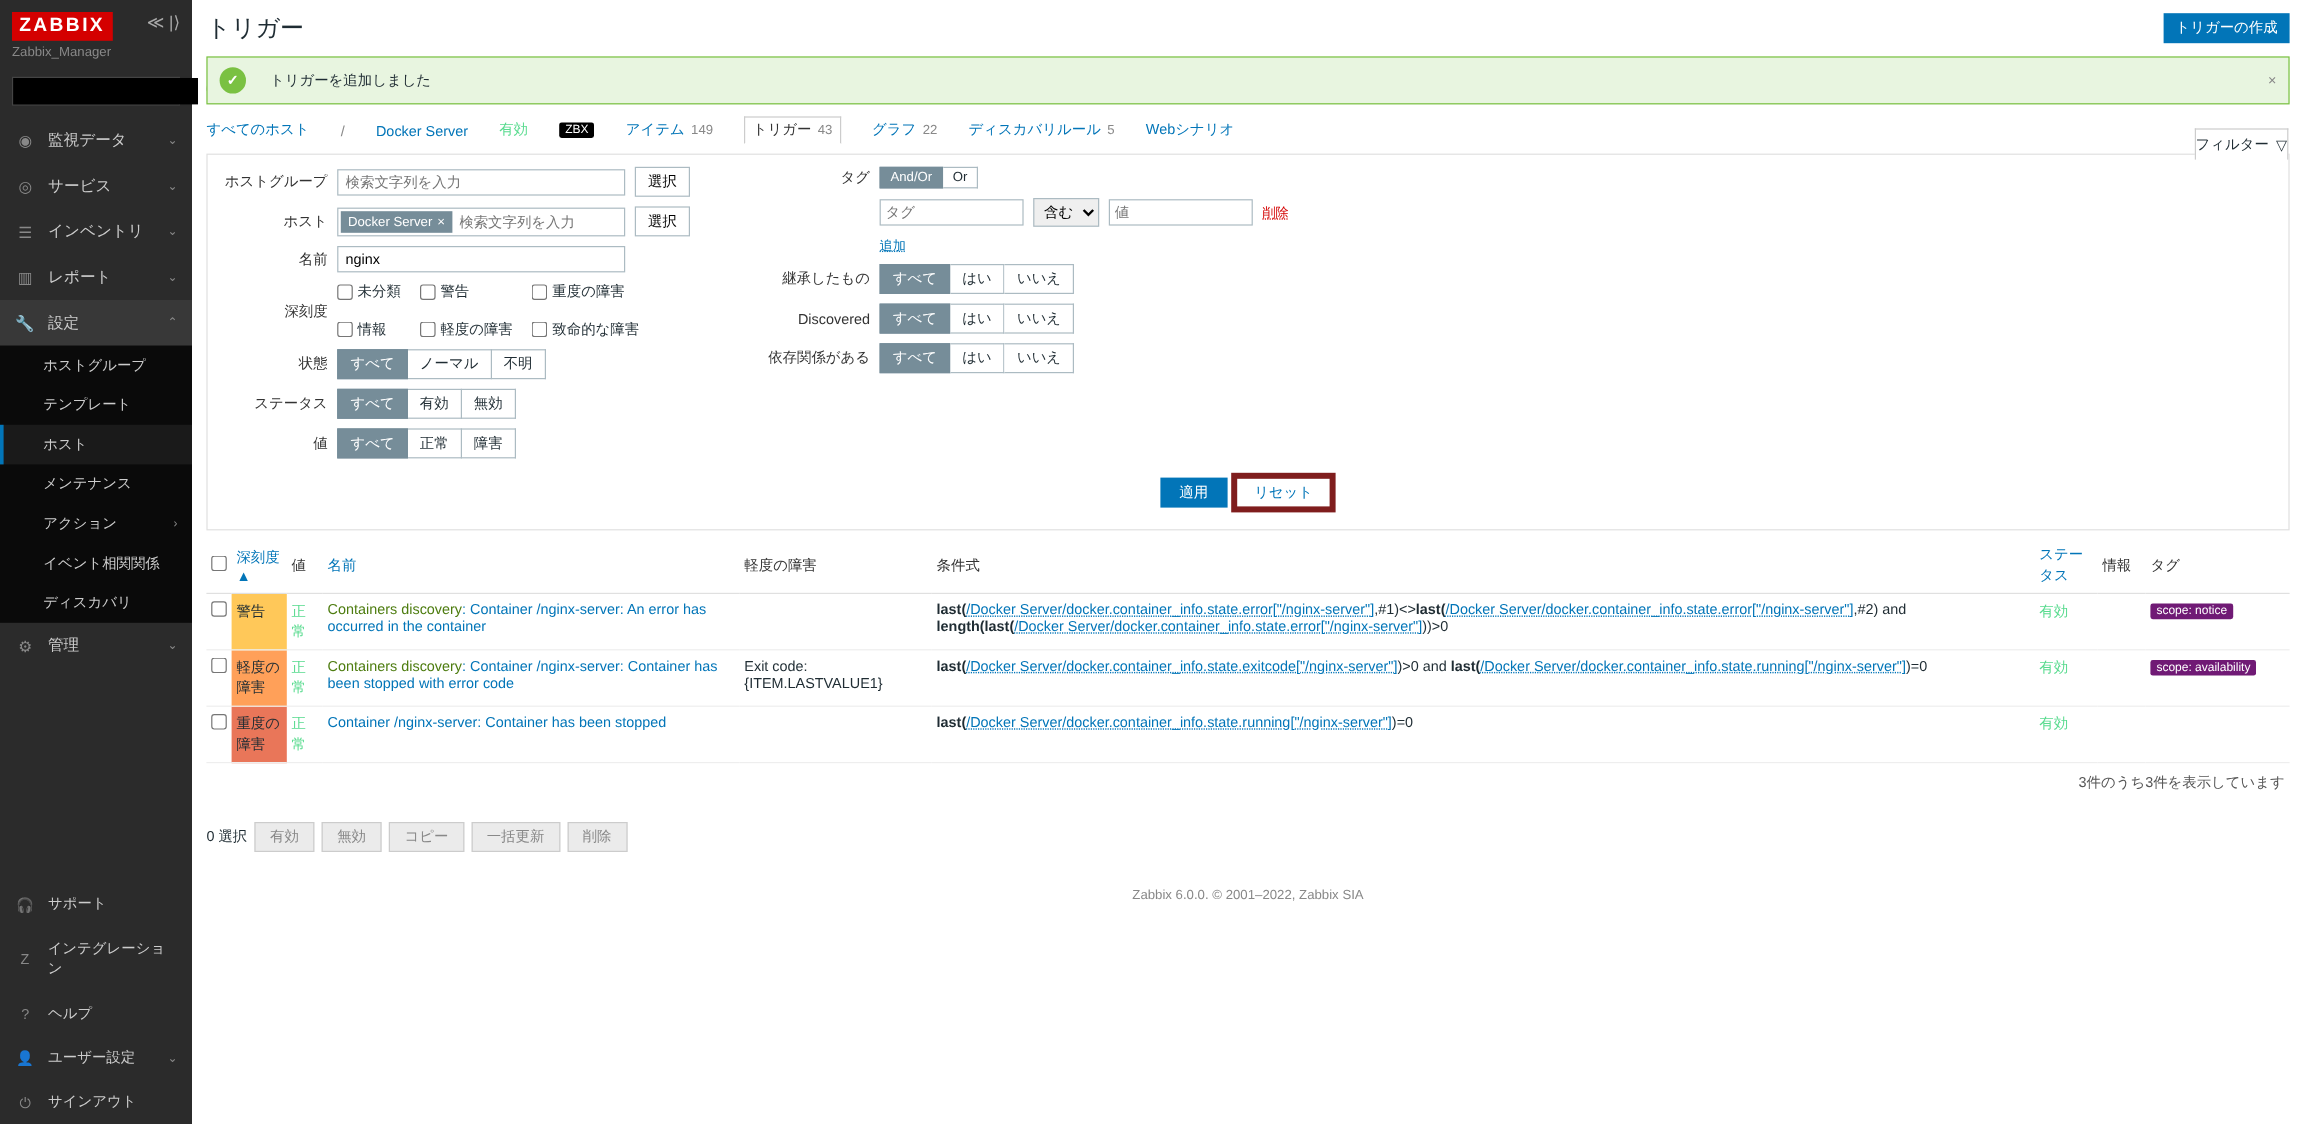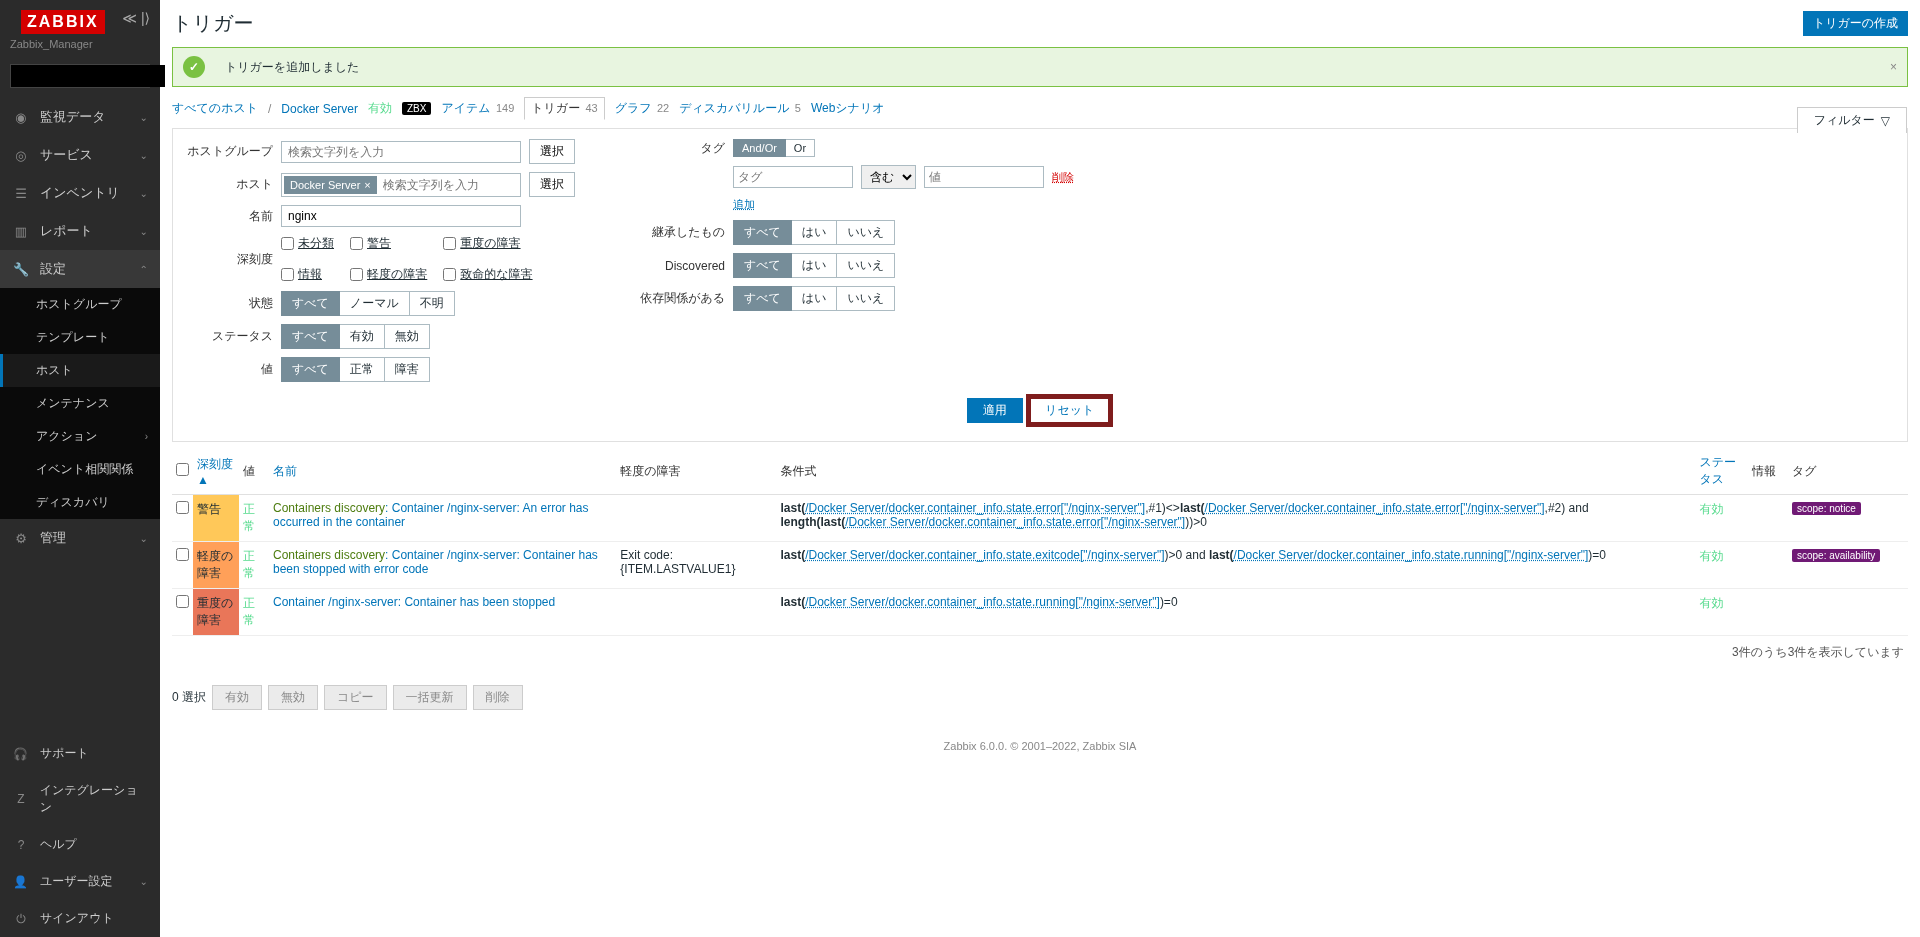--- a/index.html
+++ b/index.html
@@ -4,21 +4,21 @@
 <style>
 * { margin: 0; padding: 0; box-sizing: border-box; }
 body { font-family: Arial, sans-serif; font-size: 12px; color: #1f2c33; background: #fff; overflow-x: hidden; }
 a { color: #0275b8; text-decoration: none; }
 
 .layout { display: flex; min-height: 100vh; }
 
 
 .sidebar { width: 160px; background: #2b2b2b; color: #f2f2f2; flex-shrink: 0; display: flex; flex-direction: column; }
 .sidebar-header { padding: 10px; }
-.logo { background: #d40000; color: #fff; font-weight: bold; font-size: 16px; letter-spacing: 2px; padding: 3px 6px; display: inline-block; margin-left: 11px; }
+.logo { background: #d40000; color: #fff; font-weight: bold; font-size: 16px; letter-spacing: 2px; padding: 3px 6px; display: inline-block; }
 .collapse-ctrl { float: right; color: #aaa; font-size: 14px; }
 .server-name { color: #888; font-size: 11px; margin-top: 4px; }
 .search-box { display: flex; background: #000; margin: 4px 10px 10px; border: 1px solid #444; }
 .search-box input { background: #000; border: none; color: #fff; flex: 1; padding: 4px 6px; font-size: 11px; outline: none; }
 .search-box .sicon { color: #888; padding: 4px 6px; }
 
 .nav-item { display: flex; align-items: center; padding: 10px 12px; color: #ccc; cursor: pointer; font-size: 13px; }
 .nav-item.expanded { background: #383838; }
 .nav-icon { width: 18px; margin-right: 10px; text-align: center; color: #888; }
 .nav-arrow { margin-left: auto; color: #888; font-size: 10px; }
@@ -34,40 +34,40 @@
 
 .main { flex: 1; padding: 10px 12px 14px; position: relative; min-width: 0; }
 .page-header { display: flex; align-items: center; margin-bottom: 10px; }
 .page-title { font-size: 20px; font-weight: normal; }
 .create-btn { margin-left: auto; background: #0275b8; color: #fff; border: none; padding: 4px 10px; font-size: 12px; cursor: pointer; }
 
 .msg-box { border: 1px solid #7ac142; background: #e8f5e0; display: flex; align-items: center; padding: 8px 10px; margin-bottom: 10px; position: relative; }
 .msg-check { width: 22px; height: 22px; border-radius: 50%; background: #7ac142; color: #fff; display: flex; align-items: center; justify-content: center; margin-right: 20px; font-weight: bold; }
 .msg-close { position: absolute; right: 10px; color: #888; cursor: pointer; }
 
-.hostbar { display: flex; align-items: center; gap: 10px; margin-bottom: 8px; flex-wrap: wrap; }
+.hostbar { display: flex; align-items: center; gap: 26px; margin-bottom: 8px; flex-wrap: wrap; }
 .hostbar .sep { color: #888; }
 .zbx-badge { background: #000000; color: #fff; font-size: 10px; padding: 1px 5px; border-radius: 2px; }
 .hostbar .count { color: #888; font-size: 11px; margin-left: 2px; }
 .tab-active { border: 1px solid #ccc; border-bottom: 1px solid #fff; padding: 2px 6px; background: #fff; color: #333; }
 
 .filter-panel { border: 1px solid #e0e0e0; position: relative; padding: 10px 10px 14px; margin-bottom: 6px; }
-.filter-toggle { position: absolute; top: -22px; right: 0; border: 1px solid #ccc; border-bottom: none; background: #fff; padding: 4px 16px; display: flex; align-items: center; gap: 6px; cursor: pointer; }
+.filter-toggle { position: absolute; top: -22px; right: 0; border: 1px solid #ccc; border-bottom: none; background: #fff; padding: 4px 0; display: flex; align-items: center; gap: 6px; cursor: pointer; }
 .filter-cols { display: flex; gap: 60px; }
 .fcol { display: flex; flex-direction: column; gap: 8px; }
 .frow { display: flex; align-items: center; gap: 8px; }
 .flabel { text-align: right; width: 90px; color: #333; }
 .finput { border: 1px solid #acbbc2; padding: 3px 6px; font-size: 12px; width: 240px; }
 .tag-chip { background: #768d99; color: #fff; padding: 2px 6px; font-size: 11px; display: inline-flex; align-items: center; gap: 4px; }
 .tag-chip .x { cursor: pointer; }
 .multi-wrap { border: 1px solid #acbbc2; padding: 2px; width: 240px; display: flex; flex-wrap: wrap; gap: 2px; }
 .multi-wrap input { border: none; outline: none; font-size: 12px; padding: 2px 4px; flex: 1; min-width: 80px; }
 .sel-btn { border: 1px solid #acbbc2; background: #fff; padding: 3px 10px; cursor: pointer; font-size: 12px; }
 .chk-group { display: flex; gap: 16px; }
-.chk-group label { display: flex; align-items: center; gap: 4px; text-decoration: underline; }
+.chk-group label { display: flex; align-items: center; gap: 4px; }
 .seg { display: inline-flex; }
 .seg span { border: 1px solid #acbbc2; padding: 3px 10px; cursor: pointer; background: #fff; font-size: 12px; }
 .seg span:not(:first-child) { border-left: none; }
 .seg .on { background: #768d99; color: #fff; border-color: #768d99; }
 .seg.small span { padding: 2px 8px; font-size: 11px; }
 .tag-inputs select, .tag-inputs input { border: 1px solid #acbbc2; padding: 3px 4px; font-size: 12px; }
 .add-link { color: #0275b8; text-decoration: underline dotted; font-size: 11px; cursor: pointer; }
 .del-link { color: #d40000; text-decoration: underline dotted; font-size: 11px; cursor: pointer; }
 .filter-actions { text-align: center; margin-top: 12px; }
 .btn-primary { background: #0275b8; color: #fff; border: none; padding: 4px 16px; cursor: pointer; font-size:12px;}

